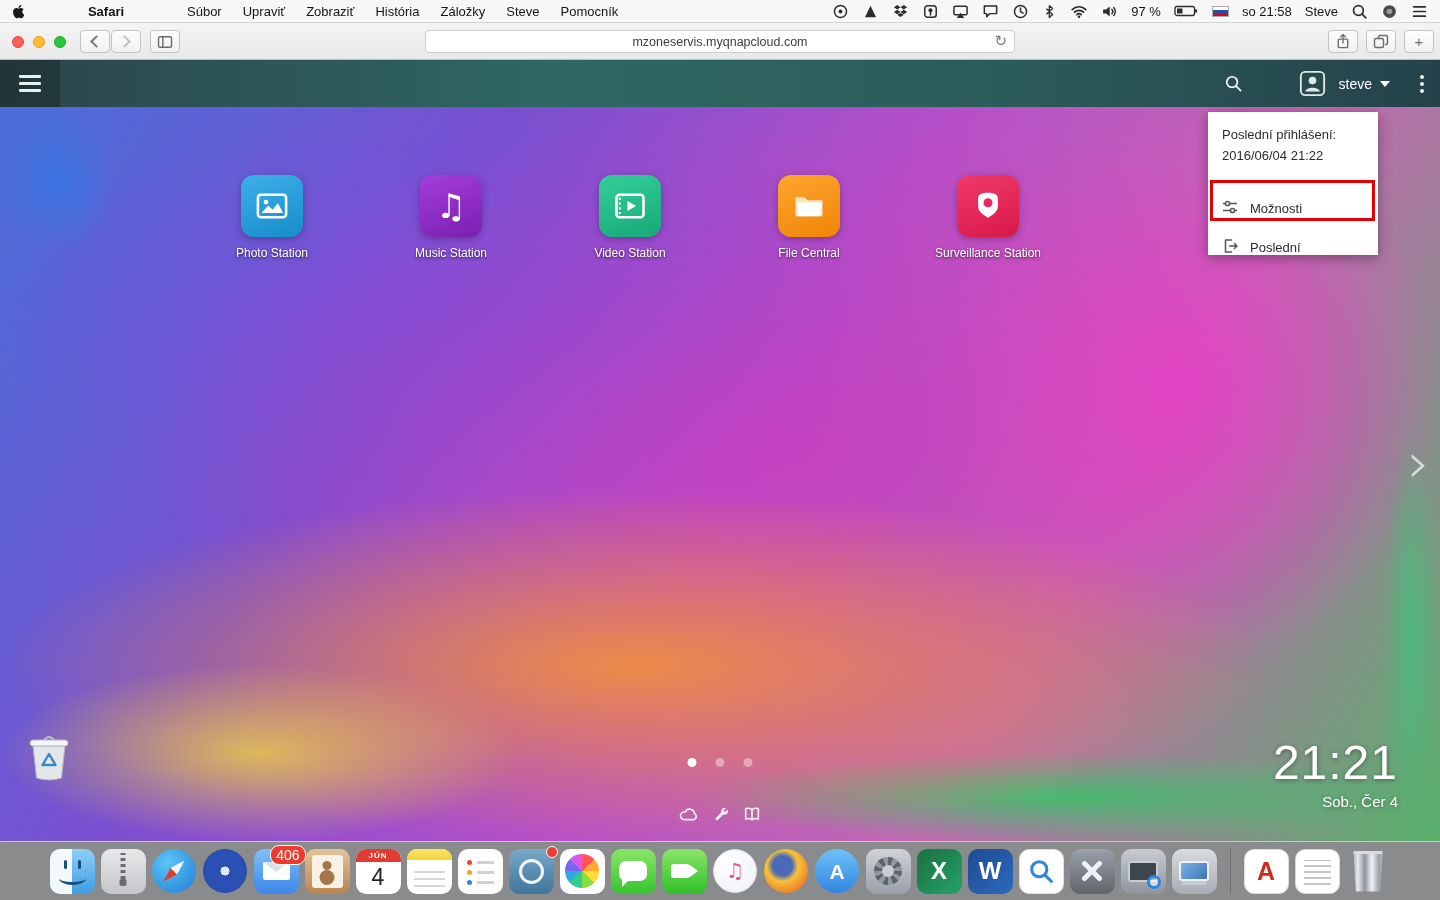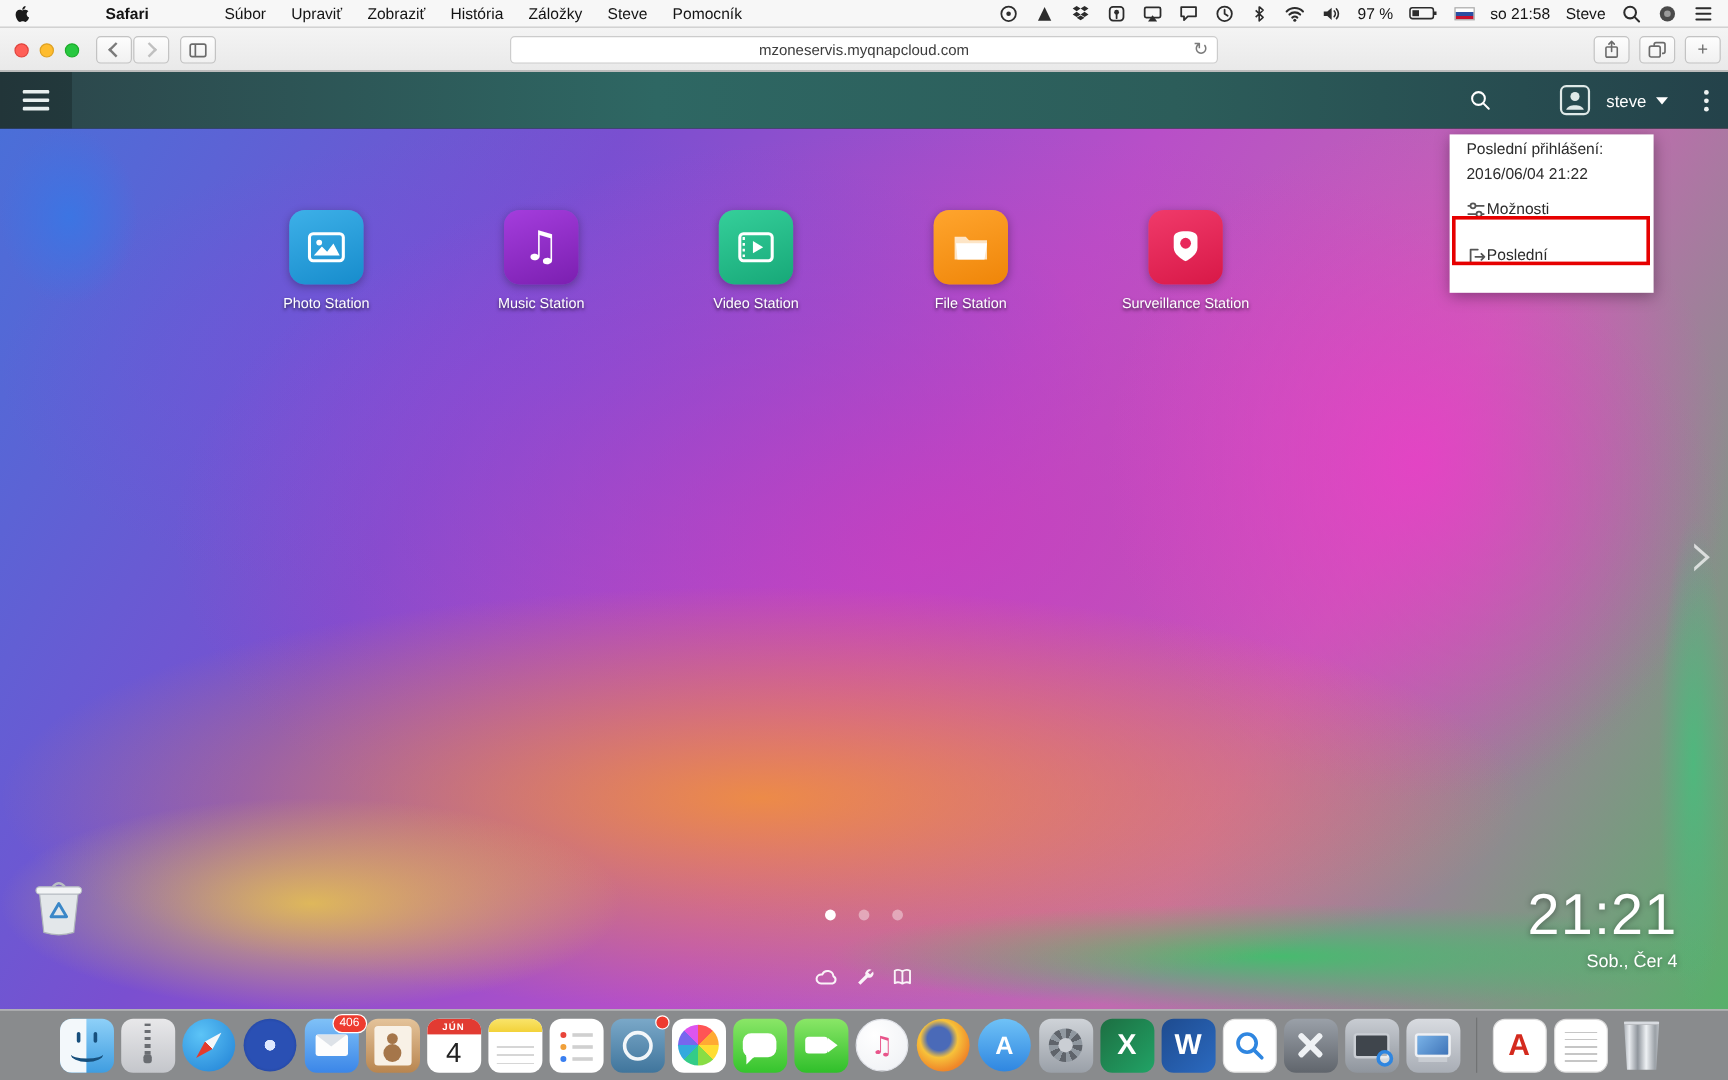--- a/index.html
+++ b/index.html
@@ -63,43 +63,43 @@
 .t-photo{background:linear-gradient(160deg,#3db0e8,#178ccc)}
 .t-music{background:linear-gradient(160deg,#a43ddd,#7b1fb0)}
 .t-video{background:linear-gradient(160deg,#35cf9a,#17a878)}
 .t-file{background:linear-gradient(160deg,#ffa52e,#ef8508)}
 .t-qsync{background:#fff}
 .t-surv{background:linear-gradient(160deg,#f03a6a,#d81847)}
 .notechar{font-family:"DejaVu Sans",sans-serif;font-size:34px;color:#fff;line-height:1}
 
 
 .umenu{position:absolute;right:62px;top:5px;width:170px;background:#fff;box-shadow:0 3px 12px rgba(0,0,0,.35);z-index:50;font-size:13px;color:#2b2b2b}
-.umenu .lastlogin{padding:2px 14px 10px;line-height:1.6}
-.umenu .row{display:flex;align-items:flex-start;padding:0 13px;height:39px;cursor:pointer}
+.umenu .lastlogin{padding:13px 14px 10px;line-height:1.6}
+.umenu .row{display:flex;align-items:flex-end;gap:11px;padding:0 13px;height:39px;cursor:pointer}
 .redbox{position:absolute;left:2px;right:3px;top:68px;height:41px;border:3px solid #e60000;pointer-events:none;z-index:5}
 
 
 .recycle{position:absolute;left:26px;bottom:54px;cursor:pointer}
 
 
 .pager{position:absolute;left:50%;transform:translateX(-50%);top:651px;display:flex;gap:19px}
 .pager i{width:9px;height:9px;border-radius:50%;background:rgba(255,255,255,.4);cursor:pointer}
 .pager i.active{background:#fff}
 .desktools{position:absolute;left:50%;transform:translateX(-50%);top:698px;display:flex;gap:13px}
 .desktools .ti{cursor:pointer;opacity:.92}
 .dclock{position:absolute;right:42px;top:628px;text-align:right;color:#fff;text-shadow:0 1px 5px rgba(0,0,0,.4)}
 .dclock .t{font-size:48px;font-weight:300;letter-spacing:1px}
 .dclock .d{font-size:15px;margin-top:3px}
 .pagenext{position:absolute;right:10px;top:328px;font-size:56px;color:rgba(255,255,255,.7);font-weight:300;font-family:"DejaVu Sans",sans-serif;cursor:pointer;line-height:1}
 
 
 .dock{position:absolute;left:0;right:0;bottom:0;height:59px;background:rgba(221,224,228,.62);border-top:1px solid rgba(255,255,255,.55);display:flex;align-items:center;justify-content:center;gap:6px;z-index:80}
 .di{width:45px;height:45px;border-radius:10px;position:relative;display:flex;align-items:center;justify-content:center;cursor:pointer;flex:0 0 auto}
 .circ{width:44px;height:44px;border-radius:50%;display:flex;align-items:center;justify-content:center;position:relative}
-.badge{position:absolute;top:-4px;right:-7px;background:#ee3b2f;color:#fff;font-size:10px;line-height:1;padding:2px 5px;border-radius:9px;border:1px solid #fff}
+.badge{position:absolute;top:-4px;right:-7px;background:#ee3b2f;color:#fff;font-size:14px;line-height:1;padding:2px 5px;border-radius:9px;border:1px solid #fff}
 .dock-sep{width:1px;height:46px;background:rgba(60,60,60,.3);margin:0 7px}
 .ltr{font-weight:bold;font-size:24px;color:#fff;line-height:1}
 .d-finder{background:linear-gradient(180deg,#8ed0f8,#3f9de0);overflow:hidden}
 .d-finder::before{content:"";position:absolute;left:0;top:0;width:50%;height:100%;background:#f3f8fb}
 .d-finder .eye{position:absolute;top:11px;width:3px;height:9px;background:#174f7c;border-radius:2px}
 .d-finder .e1{left:14px}.d-finder .e2{right:14px}
 .d-finder .smile{position:absolute;left:9px;bottom:9px;width:27px;height:13px;border-bottom:3px solid #174f7c;border-radius:50%}
 .d-archive{background:linear-gradient(#e8e8ea,#c4c6cb)}
 .d-archive::before{content:"";position:absolute;top:4px;bottom:15px;left:50%;width:5px;transform:translateX(-50%);background:repeating-linear-gradient(0deg,#6a6d72 0 3px,transparent 3px 6px)}
 .d-archive::after{content:"";position:absolute;bottom:8px;left:50%;transform:translateX(-50%);width:7px;height:7px;background:#6a6d72;border-radius:2px}
@@ -372,21 +372,21 @@
           </div>
         <div class="label">Video Station</div>
       </div>
       <div class="app">
         <div class="tile t-file">
             <svg width="36" height="36" viewBox="0 0 24 24">
               <path d="M3 6.2 h6.2 l1.8 2 H21 v10.6 H3 Z" fill="rgba(255,255,255,.75)"></path>
               <path d="M3.8 9.8 H21 l-1.4 9 H4.6 Z" fill="#fff"></path>
             </svg>
           </div>
-        <div class="label">File Station</div>
+        <div class="label">File Central</div>
       </div>
       <div class="app">
         <div class="tile t-surv">
             <svg width="36" height="36" viewBox="0 0 24 24">
               <path d="M12 3.2 c3.8 0 6.6 1 6.6 3.6 v5.4 c0 4.6 -6.6 7.6 -6.6 7.6 s-6.6 -3 -6.6 -7.6 V6.8 c0 -2.6 2.8 -3.6 6.6 -3.6 z" fill="#fff"></path>
               <circle cx="12" cy="9.8" r="3" fill="#e8285b"></circle>
             </svg>
           </div>
         <div class="label">Surveillance Station</div>
       </div>

